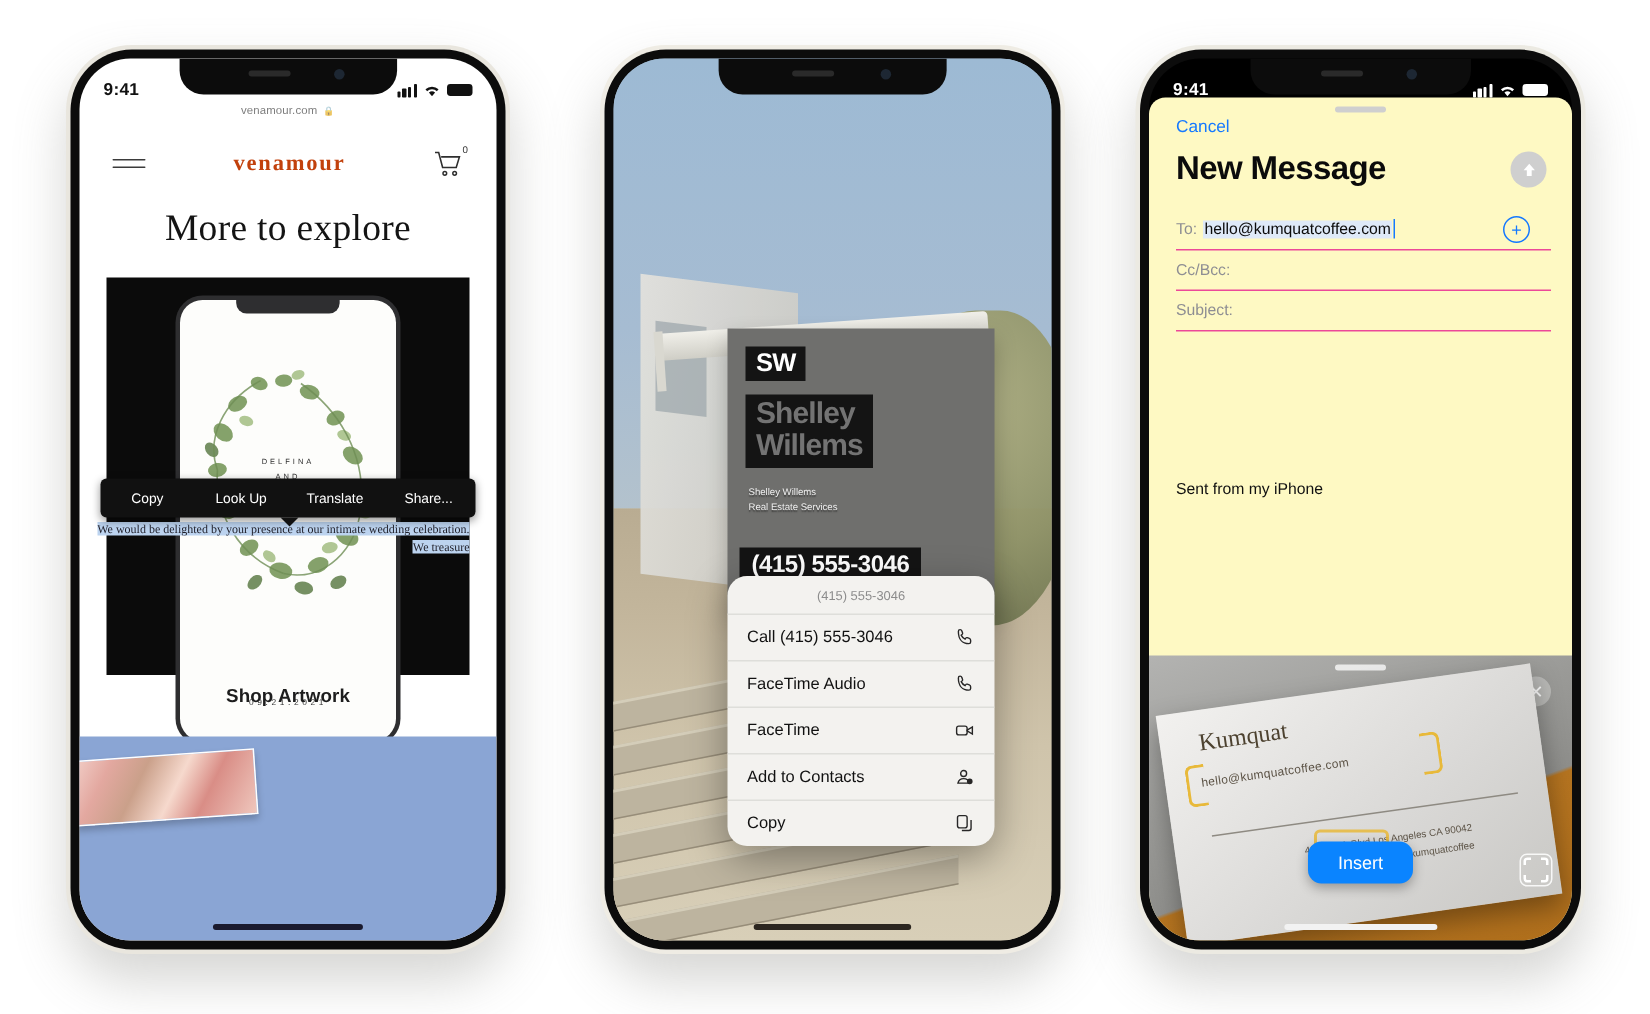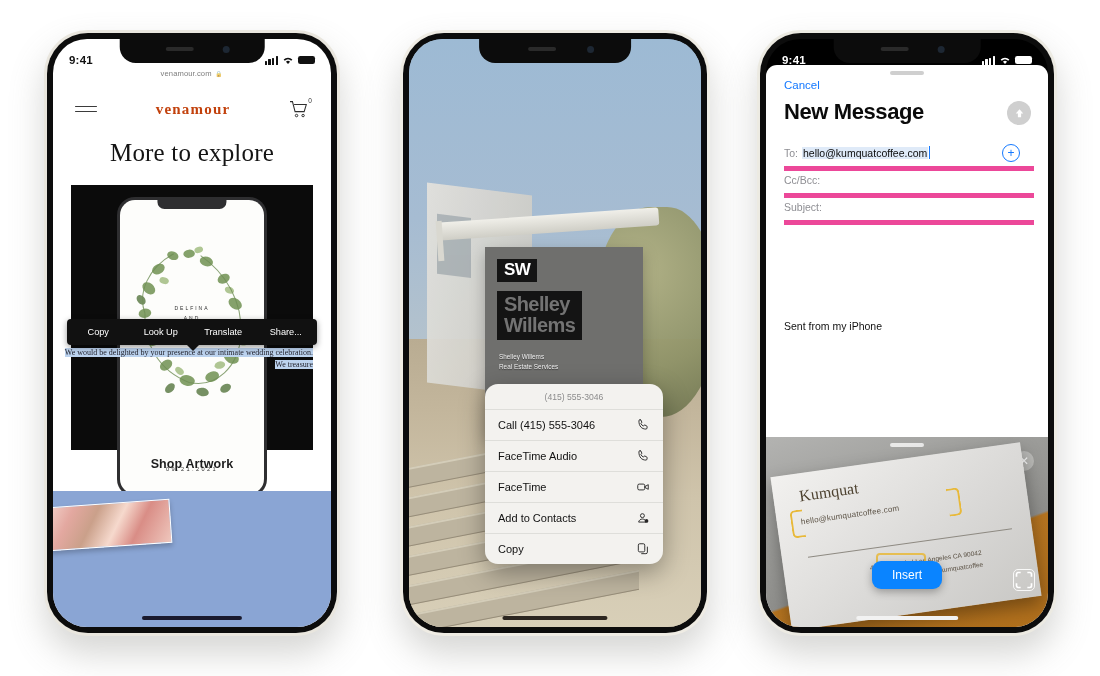--- a/index.html
+++ b/index.html
@@ -88,21 +88,21 @@
   .ground{position:absolute;left:0;right:0;bottom:0;top:300px;
           background:linear-gradient(#b9ac92 0%,#c3b69c 25%,#cfc4ab 55%,#d8cfb8 100%);}
   .steps{position:absolute;left:-10px;bottom:0;width:260px;height:250px;}
   .steps i{position:absolute;left:0;display:block;height:17px;background:#bdb49f;
            border-top:2px solid #d4cdb9;border-bottom:1px solid #978d79;transform:skewY(-11deg);}
   .bush{position:absolute;right:-14px;top:168px;width:120px;height:210px;border-radius:46% 40% 45% 50%;
         background:radial-gradient(circle at 35% 30%,#b2b183,#8e9267 60%,#6e7450);opacity:.95;}
   .house{position:absolute;left:18px;top:150px;width:105px;height:200px;
          background:linear-gradient(100deg,#e3e2dd,#c9c8c2);transform:skewY(7deg);opacity:.93;}
   .house:after{content:"";position:absolute;left:10px;top:30px;width:34px;height:60px;background:#9aa3a6;opacity:.7;}
-  .signpost{position:absolute;left:76px;top:208px;width:158px;height:190px;background:#6f6f6d;
+  .signpost{position:absolute;left:76px;top:180px;width:178px;height:190px;background:#6f6f6d;
             box-shadow:0 6px 14px rgba(0,0,0,.25);}
   .canopy{position:absolute;left:28px;top:176px;width:222px;height:18px;
           background:linear-gradient(#f0efe9,#cfcec6);transform:rotate(-4deg);border-radius:3px;}
   .poleA{position:absolute;left:28px;top:182px;width:6px;height:40px;background:#d9d8d0;transform:rotate(-4deg);}
   .sgn-sw{position:absolute;left:12px;top:12px;background:#141414;color:#fff;
           font-size:17px;font-weight:bold;padding:1px 7px 2px;letter-spacing:-.5px;}
   .sgn-name{position:absolute;left:12px;top:44px;background:#141414;color:#737373;
             font-size:20px;font-weight:bold;line-height:1.04;padding:3px 7px 4px;letter-spacing:-.6px;}
   .sgn-sub{position:absolute;left:14px;top:105px;color:#f0f0f0;font-size:6.4px;line-height:1.5;
            text-shadow:0 1px 1px rgba(0,0,0,.5);}
@@ -112,29 +112,29 @@
            border-radius:13px;overflow:hidden;z-index:30;
            box-shadow:0 8px 26px rgba(0,0,0,.35);}
   .ctx-title{text-align:center;font-size:8.6px;color:#8c8c8c;padding:8px 0 7px;}
   .ctx-item{display:flex;align-items:center;justify-content:space-between;
             padding:8px 13px;font-size:11px;color:#111;border-top:1px solid #dededa;}
   .ctx-item svg{width:14px;height:14px;opacity:.9;}
 
   
   #p3{left:757px;top:30px;width:300px;height:606px;background:#eceae2;}
   #p3 .screen{background:#000;}
-  .mailsheet{position:absolute;left:0;right:0;top:26px;bottom:0;background:#ffffff;border-radius:11px 11px 0 0;}
+  .mailsheet{position:absolute;left:0;right:0;top:26px;bottom:0;background:#fef9c3;border-radius:11px 11px 0 0;}
   .grabber{position:absolute;top:6px;left:50%;transform:translateX(-50%);
            width:34px;height:4px;border-radius:3px;background:#cfcfcf;}
   .cancel{position:absolute;top:14px;left:18px;font-size:11.5px;color:#1579ff;}
   .mailtitle{position:absolute;top:34px;left:18px;font-size:22px;font-weight:bold;color:#0b0b0b;letter-spacing:-.4px;}
   .sendbtn{position:absolute;top:36px;right:17px;width:24px;height:24px;border-radius:50%;background:#cfcfcf;
            display:flex;align-items:center;justify-content:center;}
   .sendbtn svg{width:13px;height:13px;}
-  .fieldrow{position:absolute;left:18px;right:14px;height:27px;border-bottom:5px solid #ec4899;
+  .fieldrow{position:absolute;left:18px;right:14px;height:27px;border-bottom:1px solid #ec4899;
             display:flex;align-items:center;font-size:10.5px;}
   .fl{color:#8e8e93;margin-right:4px;}
   .fv{color:#0b0b0b;background:#dfeaf8;padding:0 1px;}
   .caret2{width:1px;height:13px;background:#1579ff;display:inline-block;margin-left:1px;}
   .plusbtn{position:absolute;right:14px;width:16px;height:16px;border-radius:50%;border:1.2px solid #1579ff;
            display:flex;align-items:center;justify-content:center;color:#1579ff;font-size:12px;line-height:1;}
   .bodytext{position:absolute;left:18px;top:255px;font-size:10.5px;color:#111;}
   .lt-pane{position:absolute;left:0;right:0;bottom:0;top:372px;overflow:hidden;
            background:linear-gradient(160deg,#b3b3b1,#9a9a97 38%,#8f8f8c 60%,#b57420 61%,#b06f1c 100%);}
   .lt-grab{position:absolute;top:6px;left:50%;transform:translateX(-50%);width:34px;height:4px;

